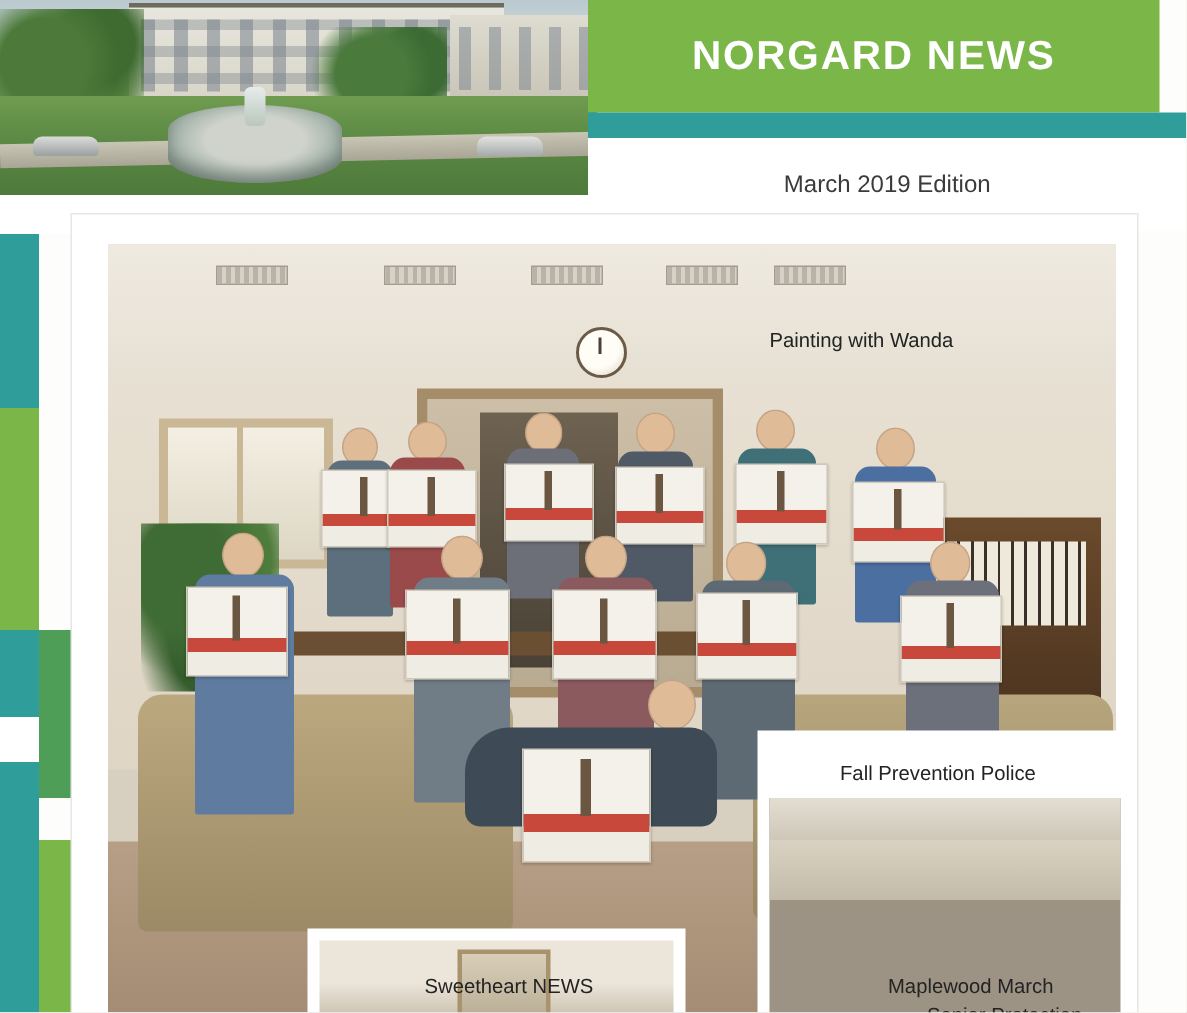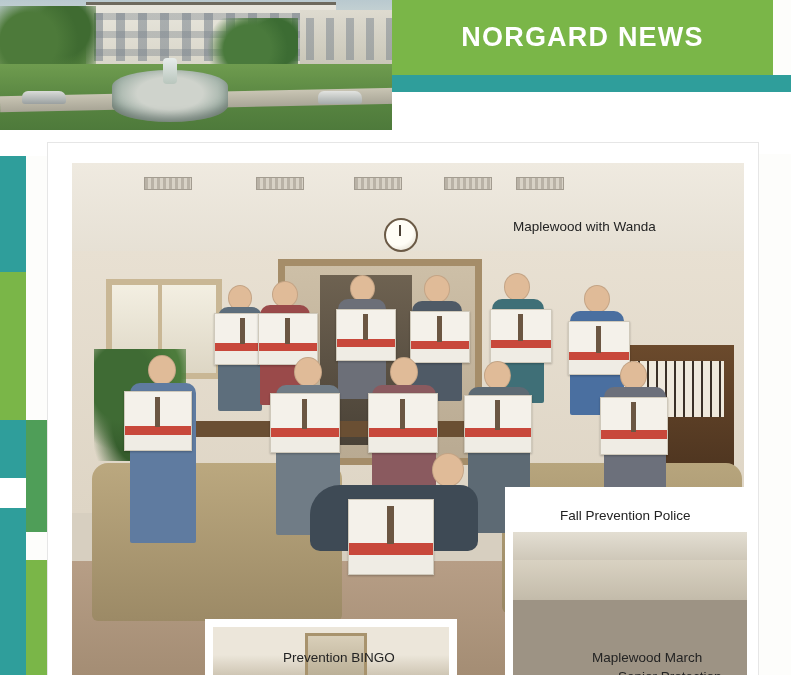--- a/index.html
+++ b/index.html
@@ -350,20 +350,21 @@
     <div class="hp-car c1"></div>
     <div class="hp-car c2"></div>
     <div class="hp-fountain"></div>
   </div>
 
   <div class="header-band">
     <div class="title">NORGARD NEWS</div>
   </div>
   <div class="header-teal-strip"></div>
   <div class="header-white"></div>
+  <div class="edition">March 2019 Edition</div>
 
   <div class="left-white"></div>
   <div class="bar-teal-1"></div>
   <div class="bar-green-1"></div>
   <div class="bar-teal-2"></div>
   <div class="bar-white-gap"></div>
   <div class="bar-teal-3"></div>
   <div class="bar-green-2"></div>
   <div class="bar-green-3"></div>
 
@@ -430,32 +431,32 @@
 
     <div class="head" style="left:548px; top:198px; width:25px; height:27px;"></div>
     <div class="person" style="left:532px; top:224px; width:62px; height:146px; background:#6c707b;"></div>
     <div class="canvas-art" style="left:528px; top:234px; width:66px; height:56px;"></div>
 
     <div class="head" style="left:360px; top:290px; width:30px; height:32px;"></div>
     <div class="person" style="left:238px; top:322px; width:168px; height:66px; background:#3e4a55; border-radius:30px 18px 10px 10px;"></div>
     <div class="canvas-art" style="left:276px; top:336px; width:84px; height:74px;"></div>
   </div>
 
-  <div class="caption cap-painting">Maplewood with Wanda</div>
+  <div class="caption cap-painting">Painting with Wanda</div>
 
   <div class="inset-fall-frame"></div>
   <div class="caption cap-fall">Fall Prevention Police</div>
   <div class="inset-fall">
     <div class="if-ceiling"></div>
     <div class="if-wall"></div>
     <div class="if-crowd"></div>
   </div>
 
   <div class="inset-bingo-frame"></div>
   <div class="inset-bingo">
     <div class="ib-door"></div>
   </div>
-  <div class="caption cap-bingo">Prevention BINGO</div>
+  <div class="caption cap-bingo">Sweetheart NEWS</div>
 
   <div class="caption cap-police">Maplewood March</div>
   <div class="caption cap-police2">Senior Protection</div>
 
 </div>
 
 </body></html>

